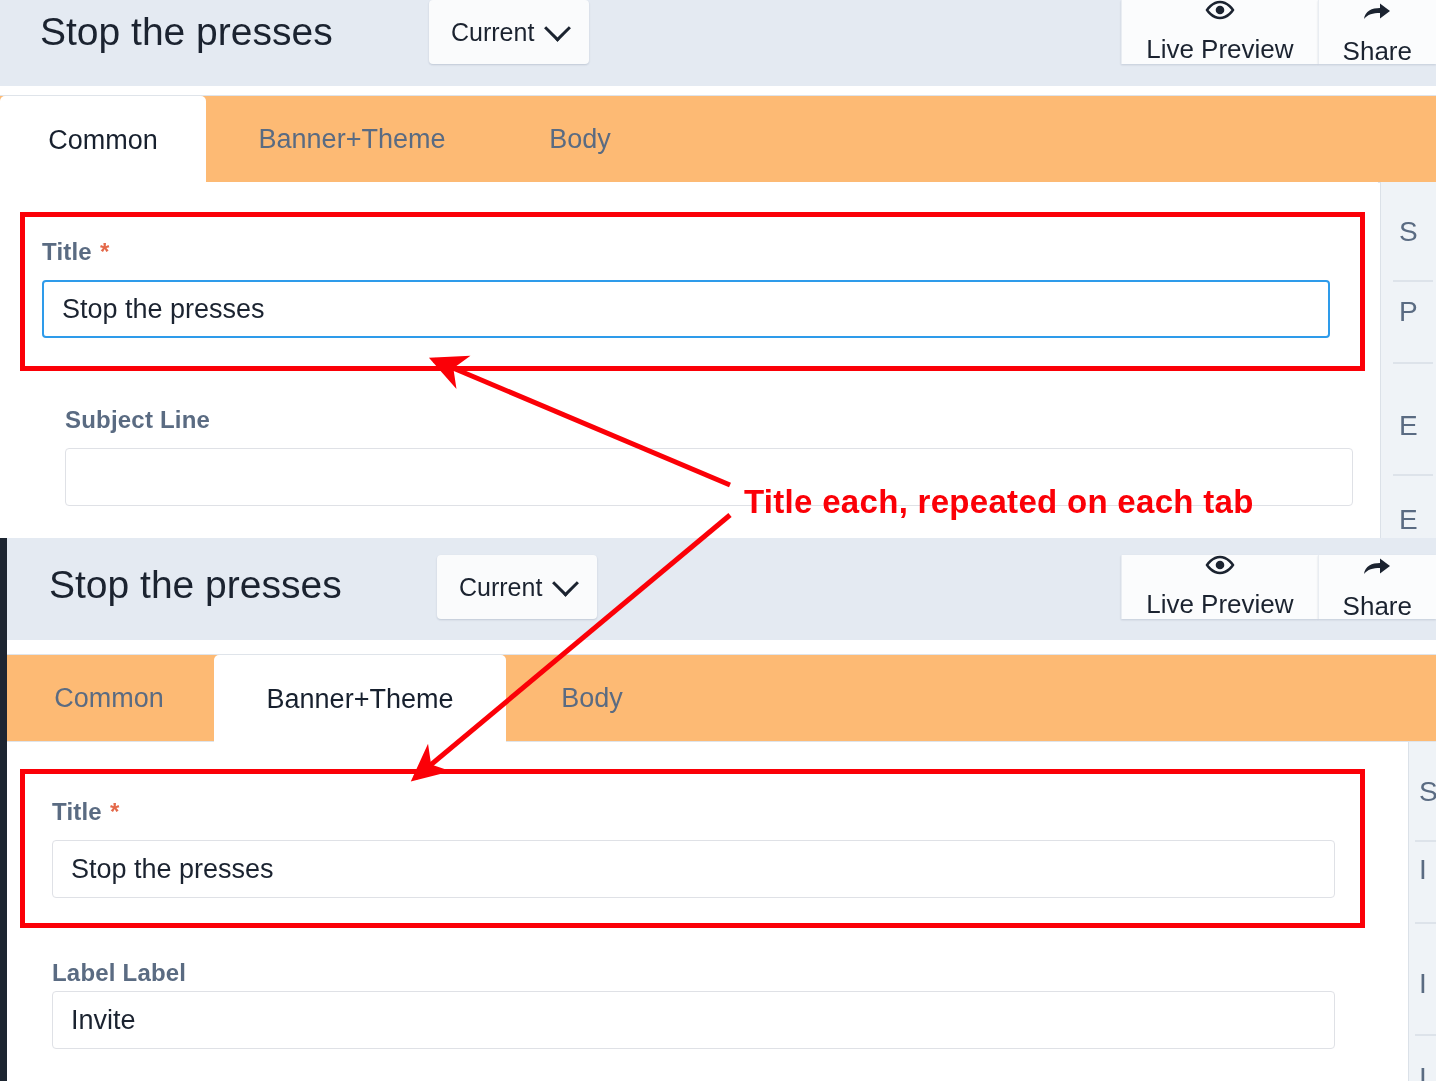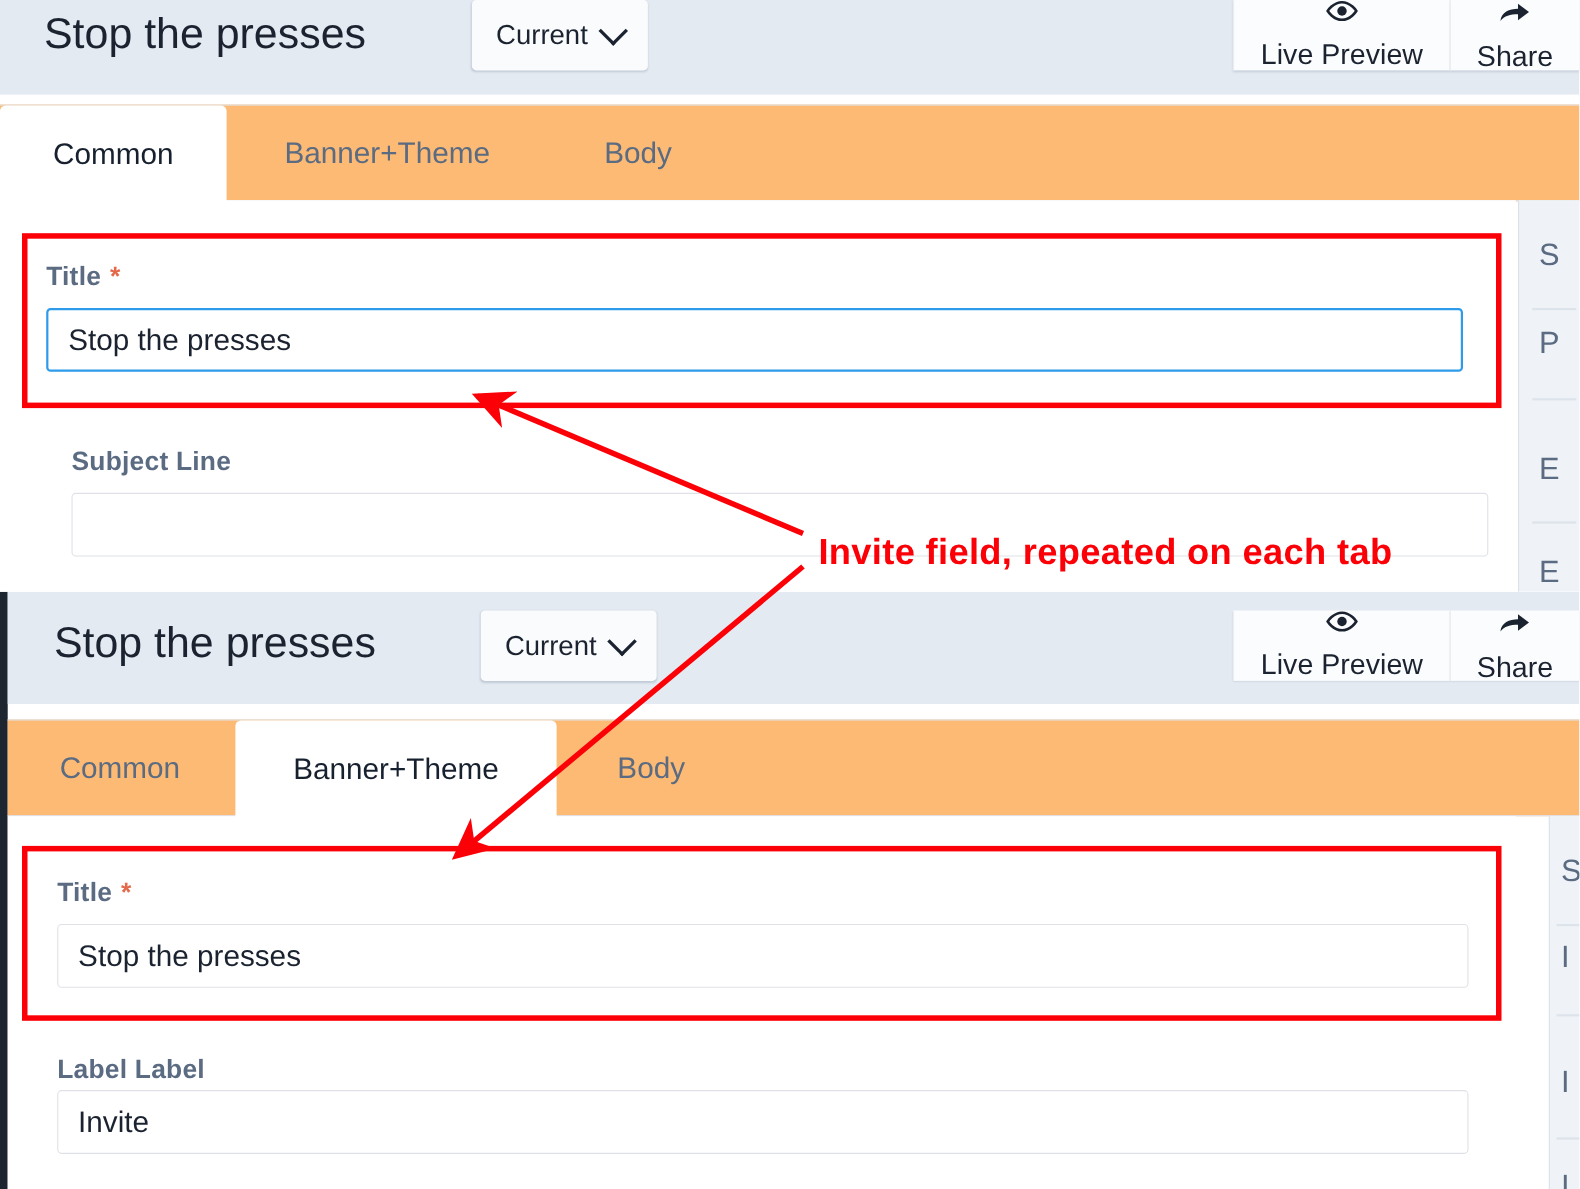--- a/index.html
+++ b/index.html
@@ -366,14 +366,14 @@
   <svg width="1436" height="1081" style="position:absolute;left:0;top:0;">
     <defs>
       <marker id="ah" markerWidth="8" markerHeight="8" refX="6.4" refY="4" orient="auto" markerUnits="strokeWidth">
         <path d="M7.5,4 L0,7.6 L2.2,4 L0,0.4 z" fill="#fb0007"></path>
       </marker>
     </defs>
     <line x1="730" y1="485" x2="434" y2="360" stroke="#fb0007" stroke-width="5" marker-end="url(#ah)"></line>
     <line x1="730" y1="515" x2="415" y2="778" stroke="#fb0007" stroke-width="5" marker-end="url(#ah)"></line>
   </svg>
 
-  <div class="anno-text" style="left:744px;top:483px;">Invite field, repeated on each tab</div>
+  <div class="anno-text" style="left:744px;top:483px;">Title each, repeated on each tab</div>
 </div>
 
 </body></html>

